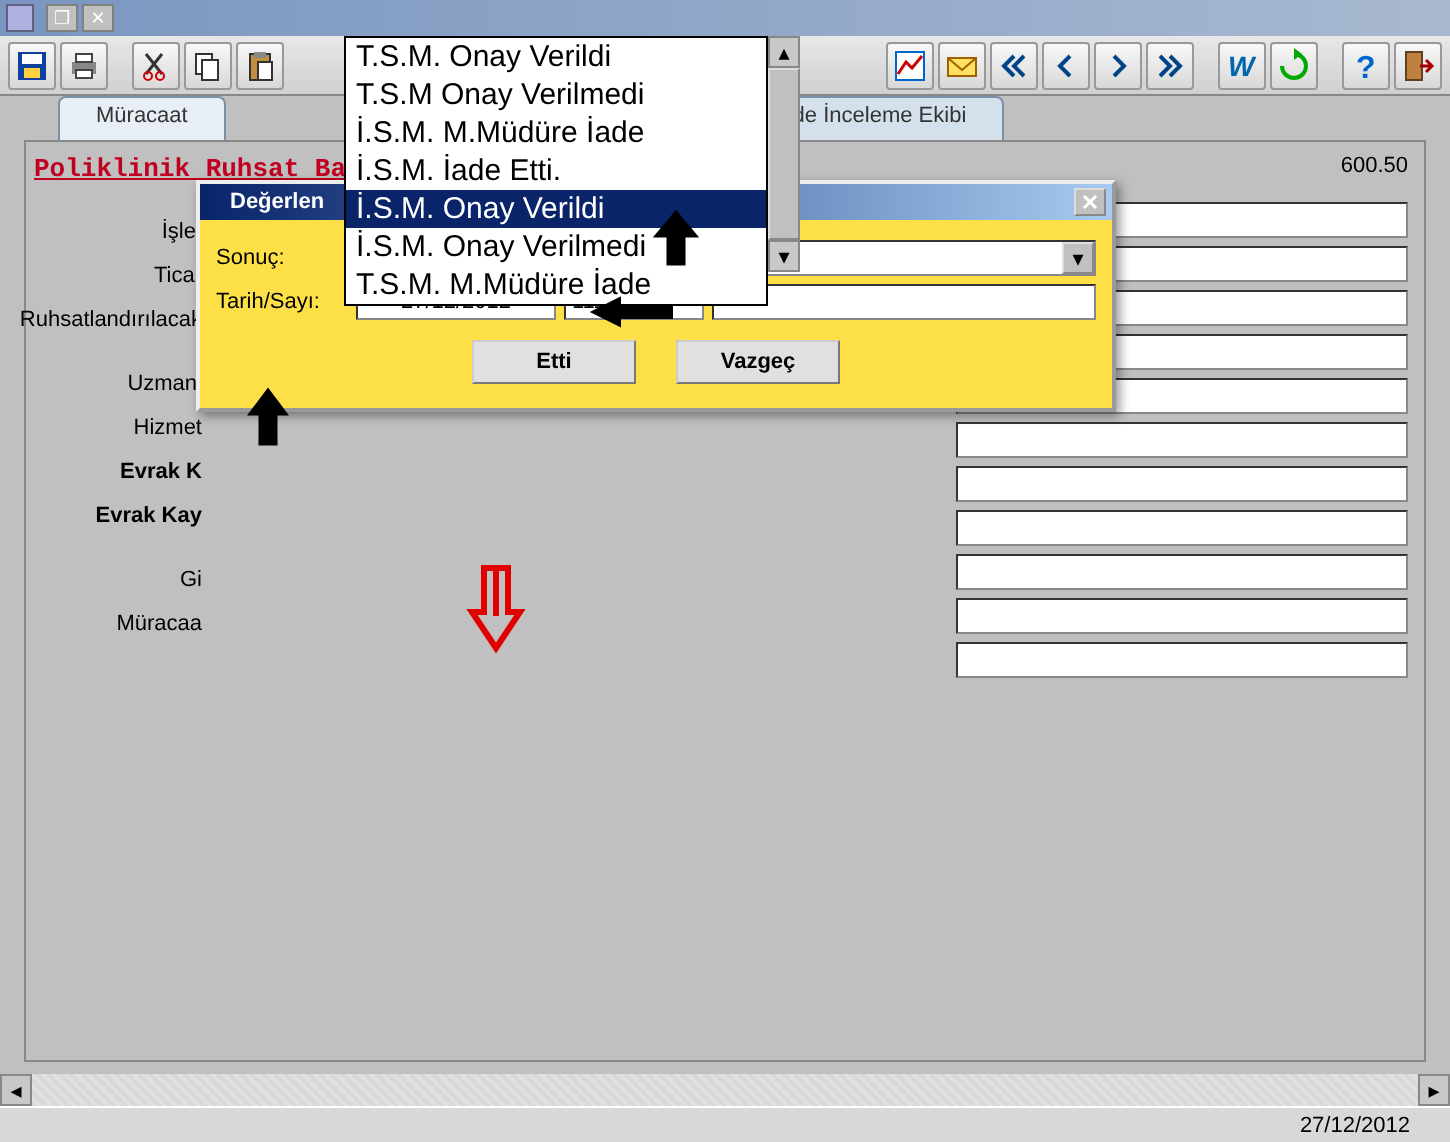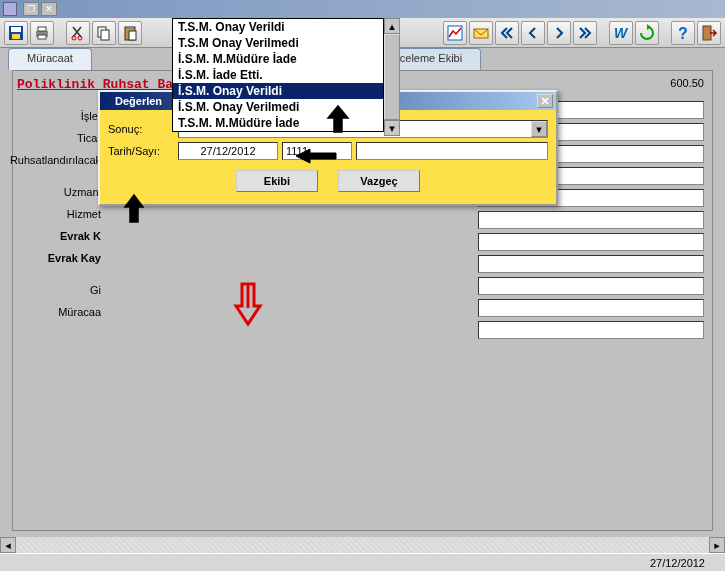--- a/index.html
+++ b/index.html
@@ -47,21 +47,21 @@
     border: 1px solid #999;
     background: linear-gradient(#f8f8f8, #d8d8d8);
     border-radius: 2px;
     display: flex; align-items: center; justify-content: center;
     cursor: pointer;
   }
   .tsep { width: 8px; }
   .tabs {
     display: flex;
     height: 22px;
-    padding-left: 8px;
+    padding-left: 29px;
     gap: 0;
     background: #c0c0c0;
   }
   .tab {
     padding: 3px 18px;
     background: #d4e0ec;
     border: 1px solid #7a8fa8;
     border-bottom: none;
     border-radius: 4px 4px 0 0;
     cursor: pointer;
@@ -135,24 +135,23 @@
   .dropdown {
     position: absolute;
     top: 18px; left: 172px;
     width: 212px;
     background: #fff;
     border: 1px solid #000;
     z-index: 50;
   }
   .dropdown .dd-item {
     padding: 1px 5px;
-    font-size: 12px;
+    font-size: 15px;
     cursor: pointer;
     white-space: nowrap;
-    font-weight: bold;
   }
   .dropdown .dd-item.selected {
     background: #0a246a;
     color: #fff;
   }
   .dd-scroll {
     position: absolute;
     top: 18px; left: 384px;
     width: 16px; height: 118px;
     background: #e0e0e0;
@@ -389,21 +388,21 @@
     </div>
     <div class="mrow">
       <div class="mlabel">Tarih/Sayı:</div>
       <input class="minput" style="width: 100px; text-align: center;" value="27/12/2012">
       <input class="minput" style="width: 70px; margin-left: 4px;" value="1111">
       <div style="flex:1">
           <div style="margin-left:4px;height:18px;border:1px inset #888;background:#fff"></div>
         </div>
     </div>
     <div class="mbuttons">
-      <button>Ekibi</button>
+      <button>Etti</button>
       <button>Vazgeç</button>
     </div>
   </div>
 </div>
 
 <div class="dropdown" id="ddlist">
     <div class="dd-item">T.S.M. Onay Verildi</div>
     <div class="dd-item">T.S.M Onay Verilmedi</div>
     <div class="dd-item">İ.S.M. M.Müdüre İade</div>
     <div class="dd-item">İ.S.M. İade Etti.</div>

